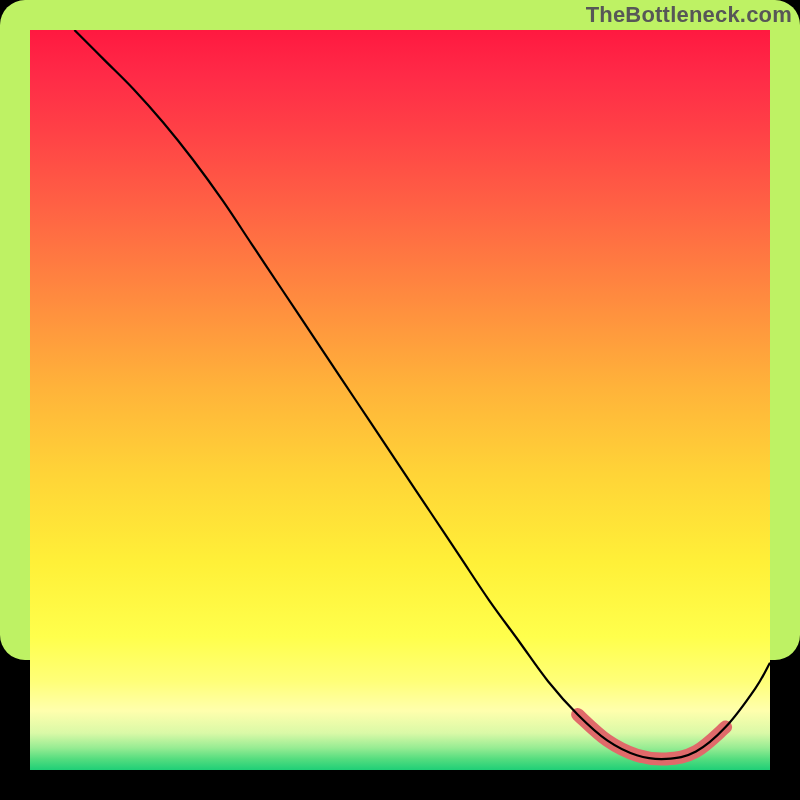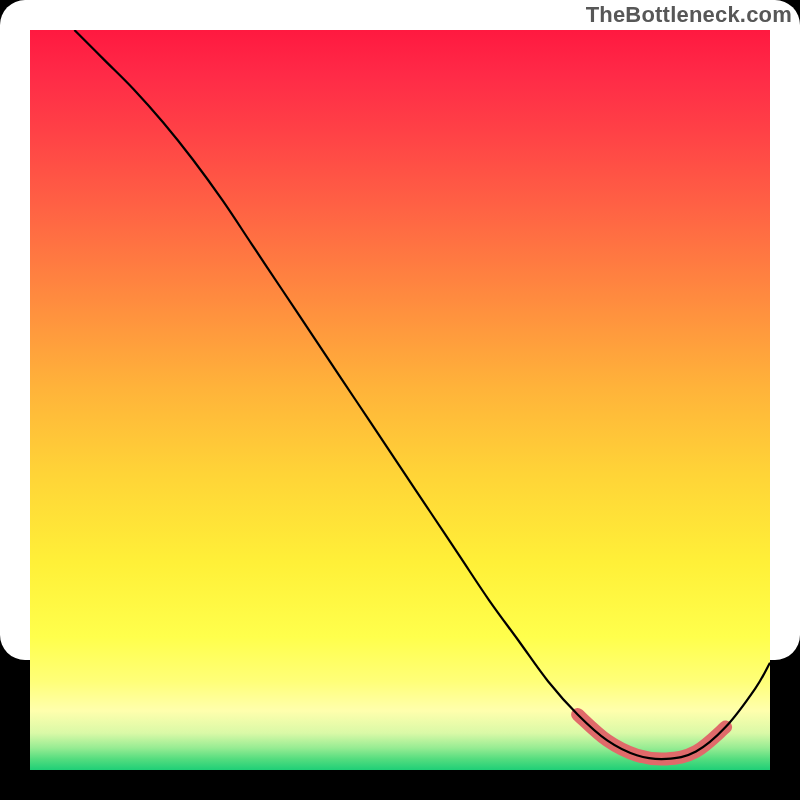--- a/index.html
+++ b/index.html
@@ -7,21 +7,21 @@
     padding: 0;
     width: 800px;
     height: 800px;
     background: #000;
     overflow: hidden;
   }
   .stage {
     position: relative;
     width: 800px;
     height: 660px;
-    background: #ffffff;
+    background: #bef264;
     border-radius: 25px;
   }
   .watermark {
     position: absolute;
     top: 2px;
     right: 8px;
     font-family: Arial, Helvetica, sans-serif;
     font-size: 22px;
     font-weight: 600;
     color: #575757;

